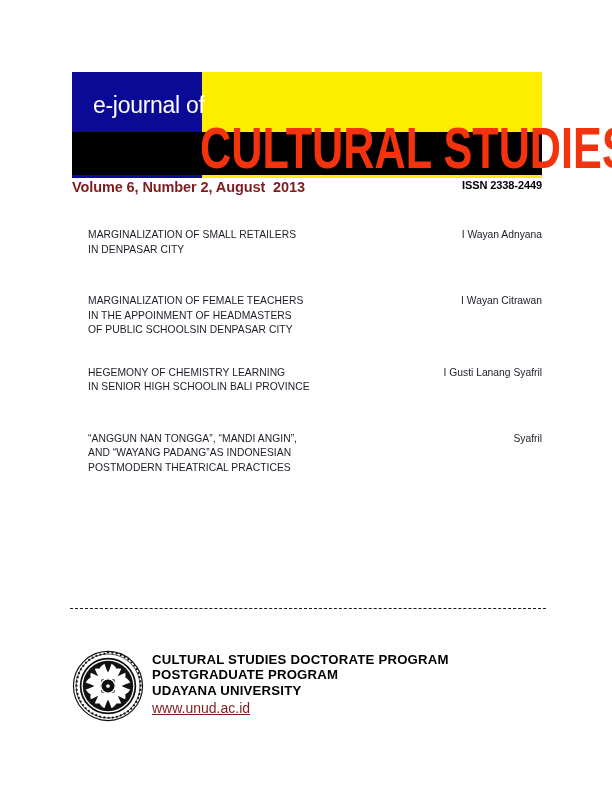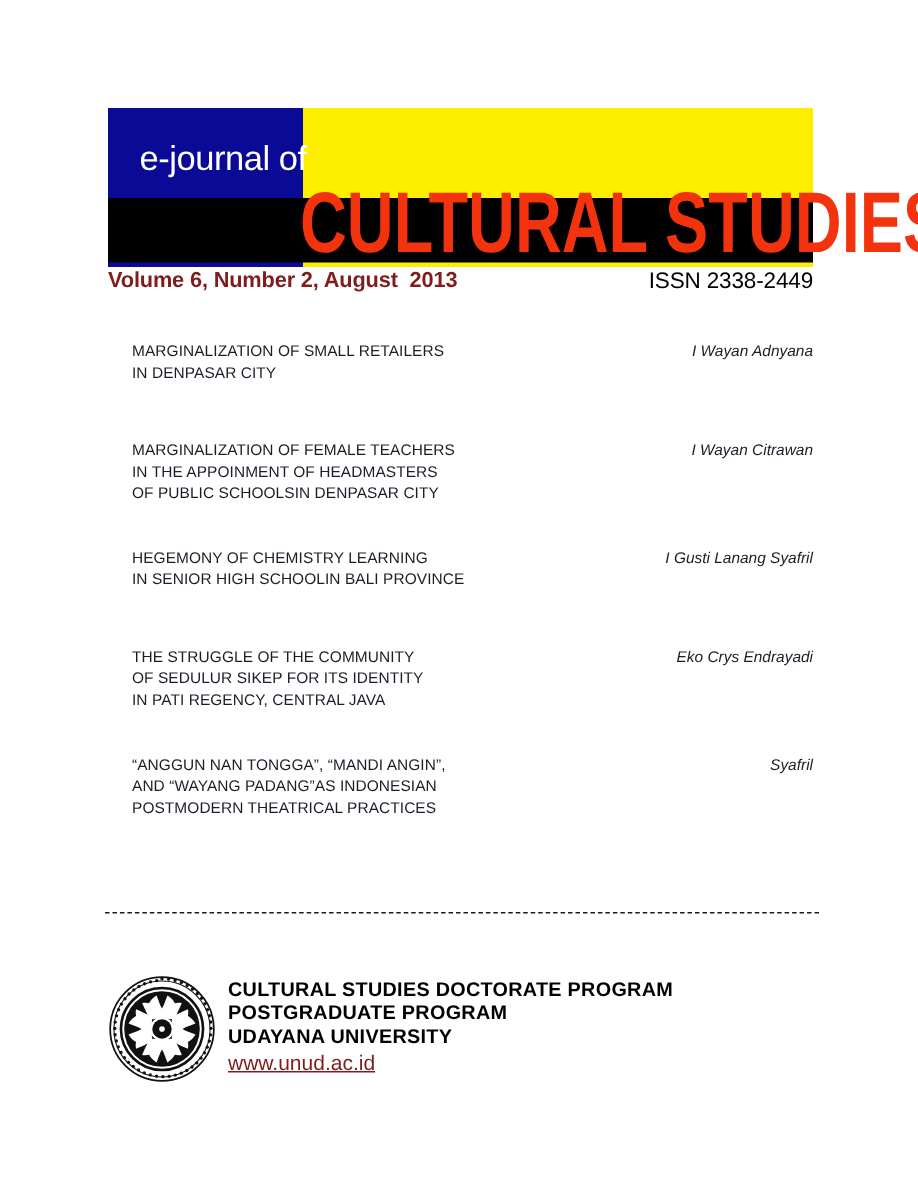--- a/index.html
+++ b/index.html
@@ -109,22 +109,22 @@
     font-size: 14.5px;
     font-weight: 700;
     color: #7f1d1d;
     white-space: pre;
     letter-spacing: -0.1px;
   }
   .issn-text {
     position: absolute;
     right: 0;
     top: 0;
-    font-size: 15px;
-    font-weight: 400;
+    font-size: 11px;
+    font-weight: 700;
     color: #000000;
     white-space: nowrap;
     letter-spacing: -0.1px;
   }
 
   
   .toc {
     position: absolute;
     left: 72px;
     top: 228px;
@@ -149,21 +149,20 @@
   }
   .toc-author {
     position: absolute;
     right: 0;
     top: 0;
     font-size: 10.3px;
     line-height: 14.6px;
     color: #1c1c28;
     text-align: left;
     white-space: nowrap;
-    font-style: italic;
   }
 
   
   .divider {
     position: absolute;
     left: 70px;
     top: 608px;
     width: 476px;
     height: 1px;
     border-top: 1.3px dashed #1a1a1a;
@@ -246,28 +245,20 @@
   </div>
 
   <div class="toc-entry">
     <div class="toc-title">
       <span class="toc-title-line">HEGEMONY OF CHEMISTRY LEARNING</span>
       <span class="toc-title-line">IN SENIOR HIGH SCHOOLIN BALI PROVINCE</span>
     </div>
     <div class="toc-author">I Gusti Lanang Syafril</div>
   </div>
 
-  <div class="toc-entry">
-    <div class="toc-title">
-      <span class="toc-title-line">THE STRUGGLE OF THE COMMUNITY</span>
-      <span class="toc-title-line">OF SEDULUR SIKEP FOR ITS IDENTITY</span>
-      <span class="toc-title-line">IN PATI REGENCY, CENTRAL JAVA</span>
-    </div>
-    <div class="toc-author">Eko Crys Endrayadi</div>
-  </div>
 
   <div class="toc-entry">
     <div class="toc-title">
       <span class="toc-title-line">“ANGGUN NAN TONGGA”, “MANDI ANGIN”,</span>
       <span class="toc-title-line">AND “WAYANG PADANG”AS INDONESIAN</span>
       <span class="toc-title-line">POSTMODERN THEATRICAL PRACTICES</span>
     </div>
     <div class="toc-author">Syafril</div>
   </div>
 

